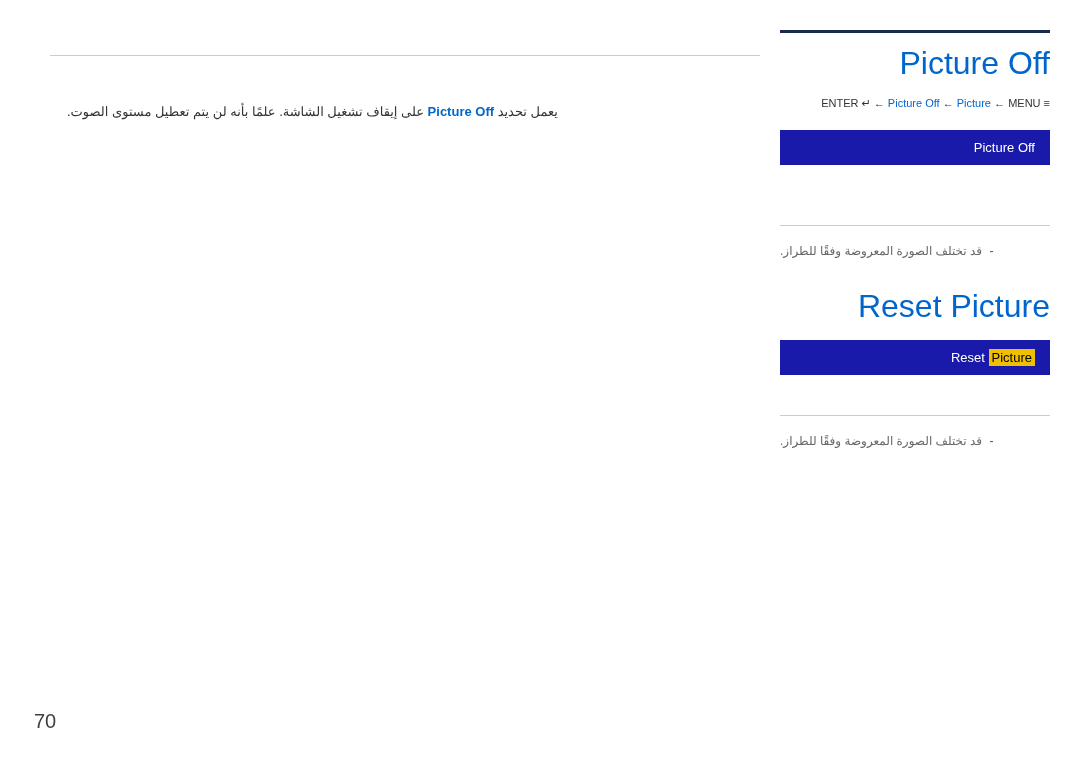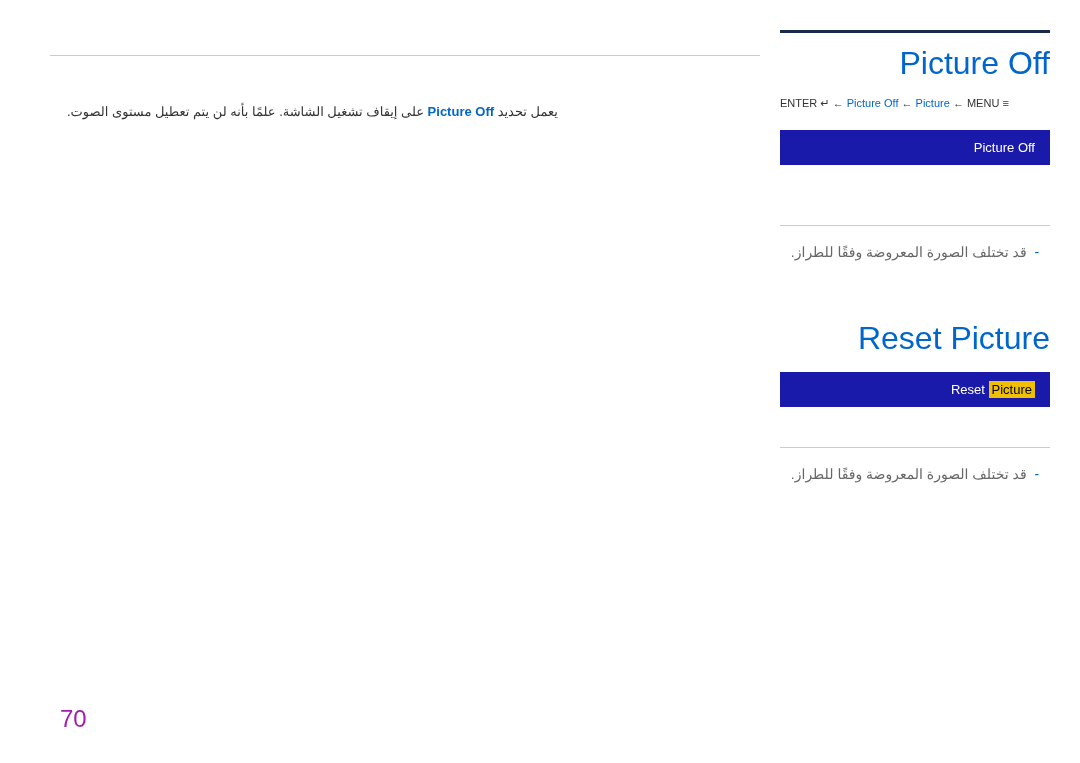--- a/index.html
+++ b/index.html
@@ -59,23 +59,23 @@
       left: 50px;
       right: 0;
       height: 1px;
       background: #cccccc;
     }
 
     
     .page-number {
       position: absolute;
       bottom: 30px;
-      left: 60px;
-      font-size: 24px;
-      color: #a21caf;
+      left: 34px;
+      font-size: 20px;
+      color: #404040;
       font-weight: 400;
     }
 
     
     .section-picture-off {
       margin-top: 60px;
       flex: 0 0 auto;
     }
 
     .arabic-text {
@@ -108,21 +108,21 @@
 
     .picture-off-title {
       color: #0066cc;
     }
 
     .reset-picture-title {
       color: #0066cc;
     }
 
     .nav-path {
-      text-align: left;
+      text-align: right;
       font-size: 11px;
       color: #333333;
       direction: ltr;
       margin-bottom: 20px;
     }
 
     .nav-path .highlighted {
       color: #0066cc;
     }
 
@@ -146,35 +146,34 @@
     
     .section-divider {
       width: 100%;
       height: 1px;
       background: #cccccc;
       margin: 10px 0;
     }
 
     
     .note-text {
-      text-align: center;
+      text-align: left;
       direction: rtl;
-      font-size: 14px;
+      font-size: 12px;
       color: #666666;
       margin-top: 8px;
     }
 
     .note-dot {
       color: #0066cc;
       margin-left: 4px;
     }
 
     
     .right-section-bottom {
-      margin-top: 30px;
     }
 
     
     .picture-off-highlight {
       color: #0066cc;
       font-weight: bold;
     }
   </style>
 </head>
 <body>

